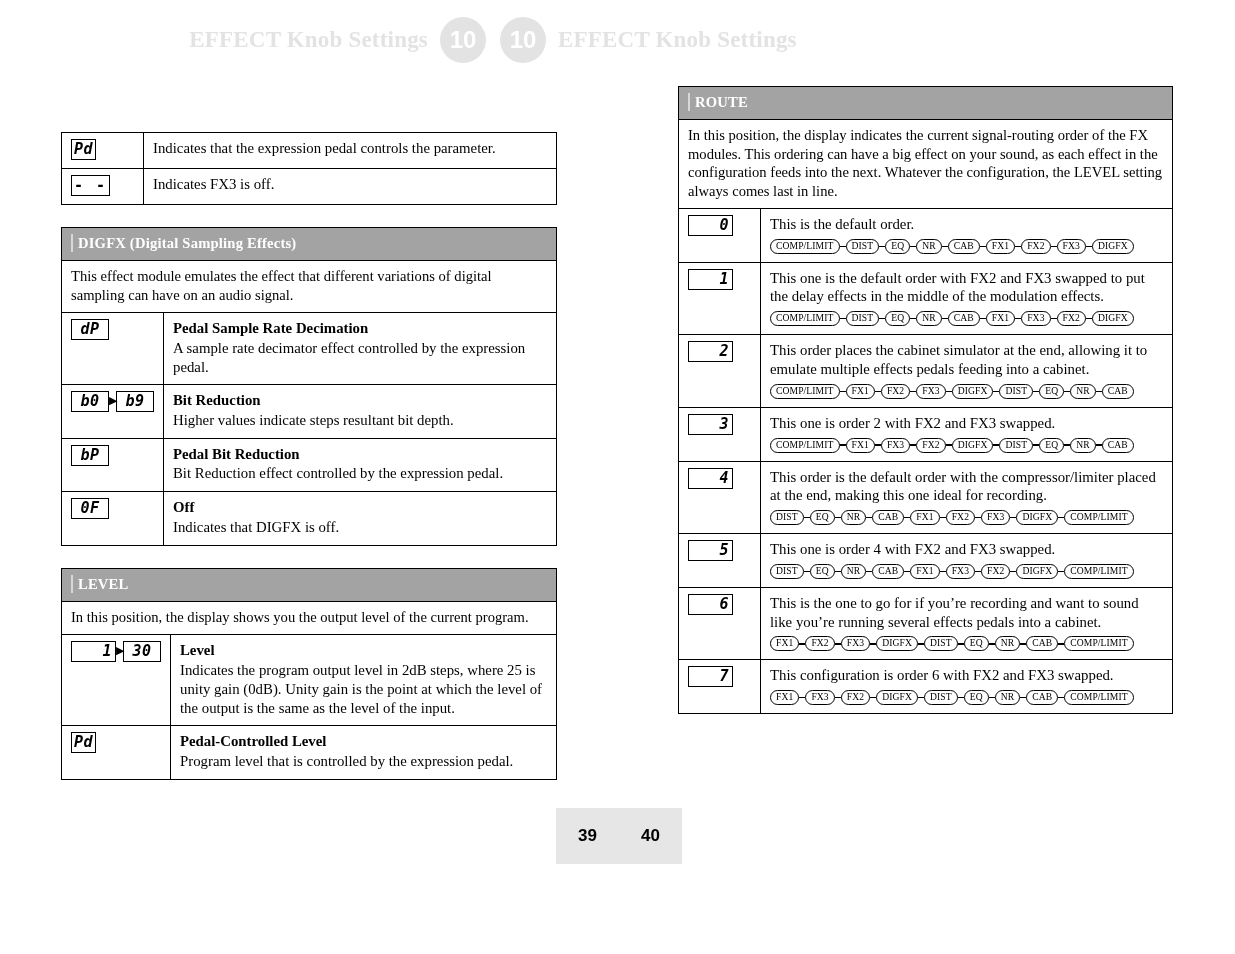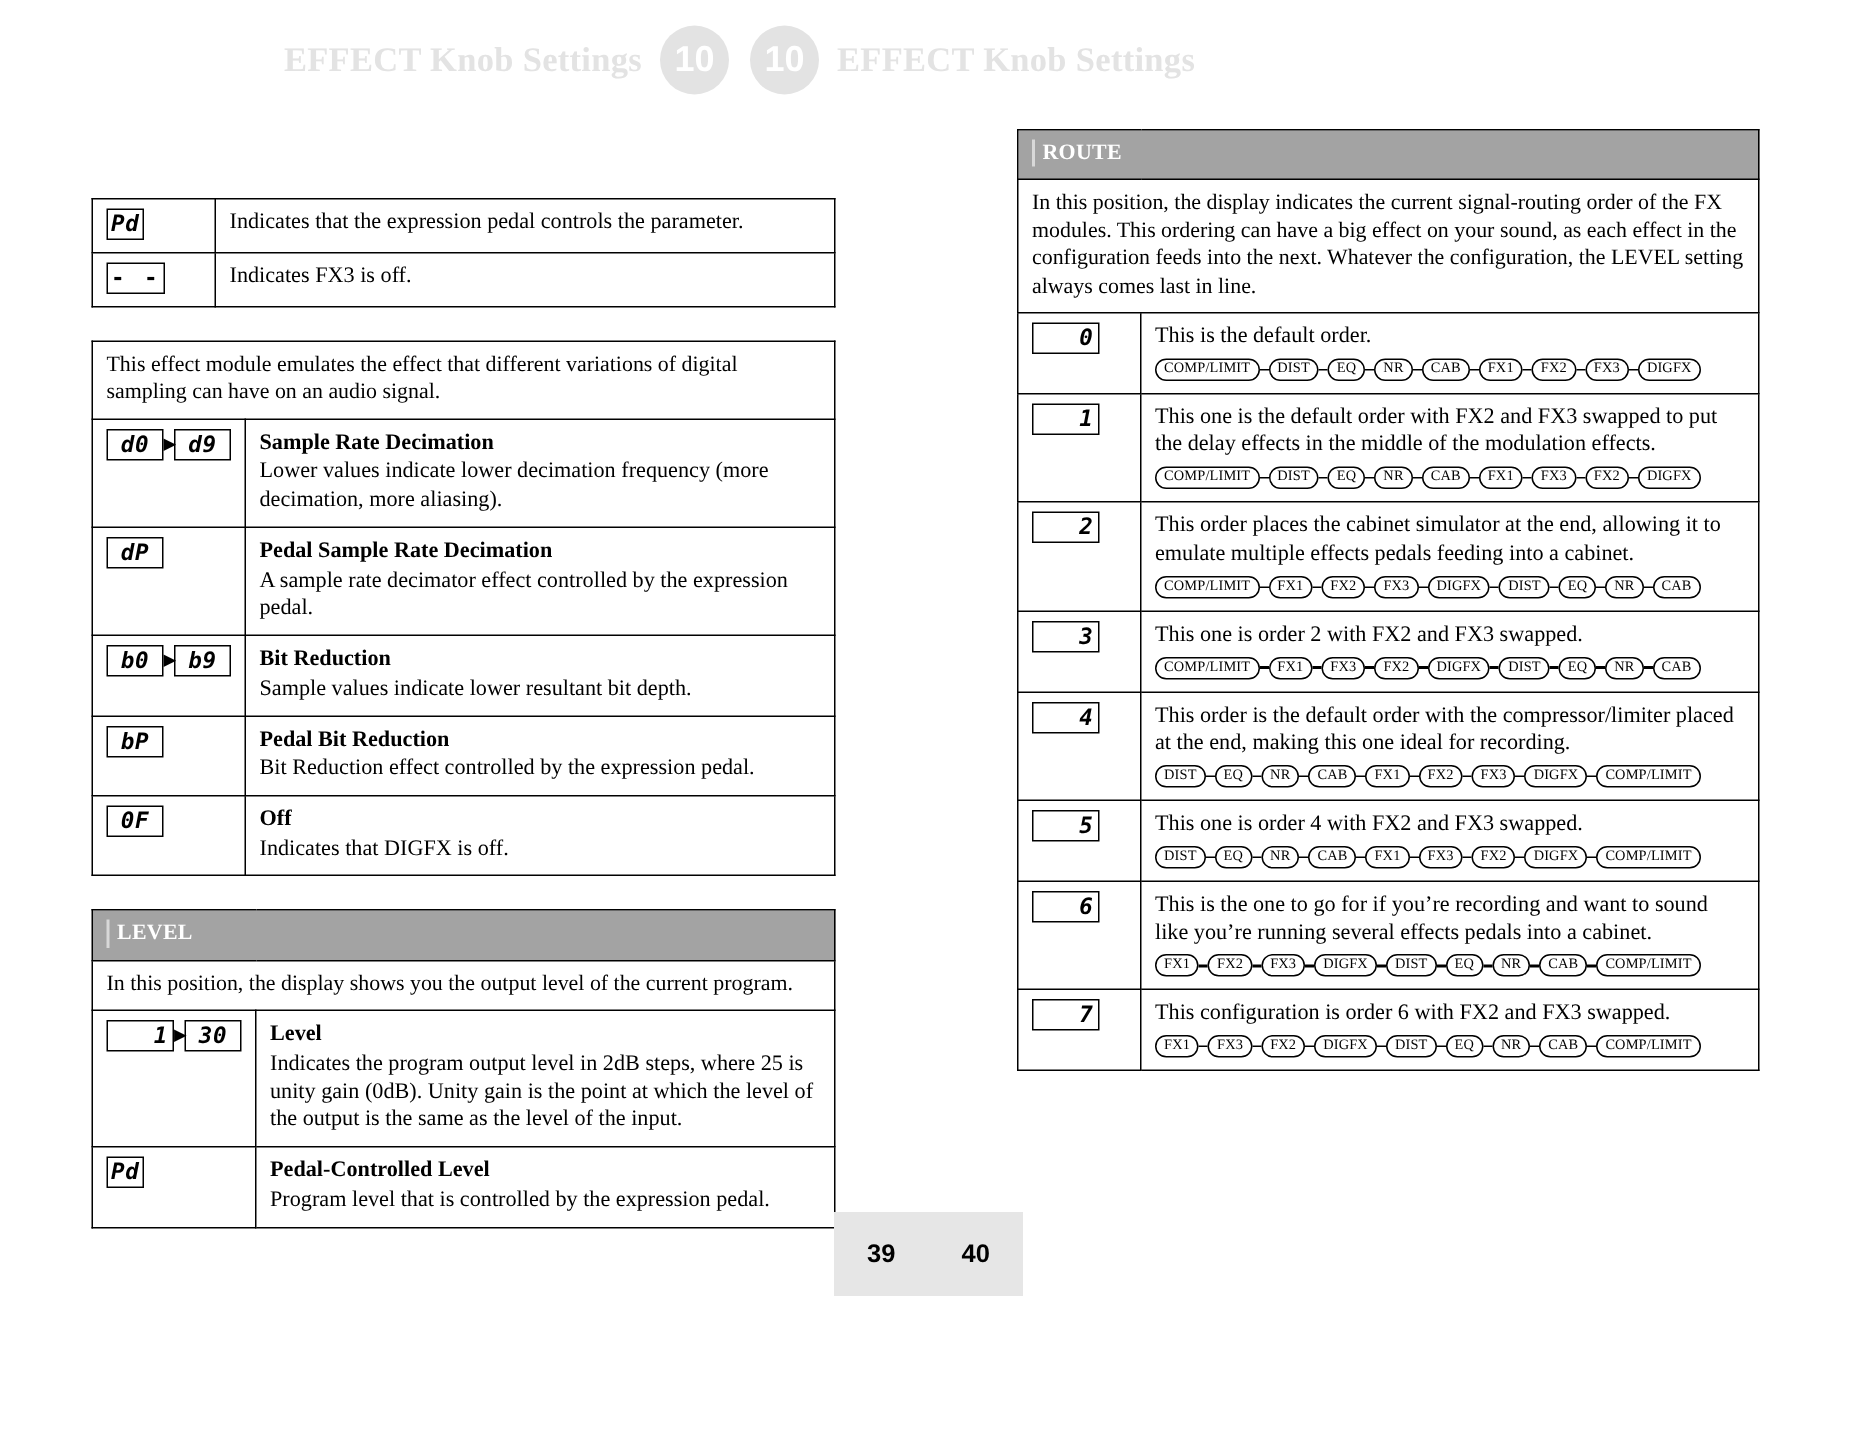--- a/index.html
+++ b/index.html
@@ -209,37 +209,29 @@
         </td>
         <td>
           <span class="desc">Indicates FX3 is off.</span>
         </td>
       </tr>
     </tbody>
       </table>
 
     <table class="doc">
       <tbody>
+          <tr class="sec-head">
+        <td colspan="2">
+          <span class="bar-accent">DIGFX (Digital Sampling Effects)</span>
+        </td>
+      </tr>
       <tr class="intro">
         <td colspan="2">This effect module emulates the effect that different variations of digital sampling can have on an audio signal.</td>
       </tr>
 
-      <tr>
-        <td class="sym">
-          <span class="lcd-group">
-            <span class="lcd wide">d0</span>
-            <span class="lcd-arrow">▶</span>
-            <span class="lcd wide">d9</span>
-          </span>
-        </td>
-        <td>
-          <span class="term">Sample Rate Decimation</span>
-          <span class="desc">Lower values indicate lower decimation frequency (more decimation, more aliasing).</span>
-        </td>
-      </tr>
 
       <tr>
         <td class="sym">
           <span class="lcd-group">
             <span class="lcd wide">dP</span>
           </span>
         </td>
         <td>
           <span class="term">Pedal Sample Rate Decimation</span>
           <span class="desc">A sample rate decimator effect controlled by the expression pedal.</span>
@@ -249,21 +241,21 @@
       <tr>
         <td class="sym">
           <span class="lcd-group">
             <span class="lcd wide">b0</span>
             <span class="lcd-arrow">▶</span>
             <span class="lcd wide">b9</span>
           </span>
         </td>
         <td>
           <span class="term">Bit Reduction</span>
-          <span class="desc">Sample values indicate lower resultant bit depth.</span>
+          <span class="desc">Higher values indicate steps resultant bit depth.</span>
         </td>
       </tr>
 
       <tr>
         <td class="sym">
           <span class="lcd-group">
             <span class="lcd wide">bP</span>
           </span>
         </td>
         <td>

